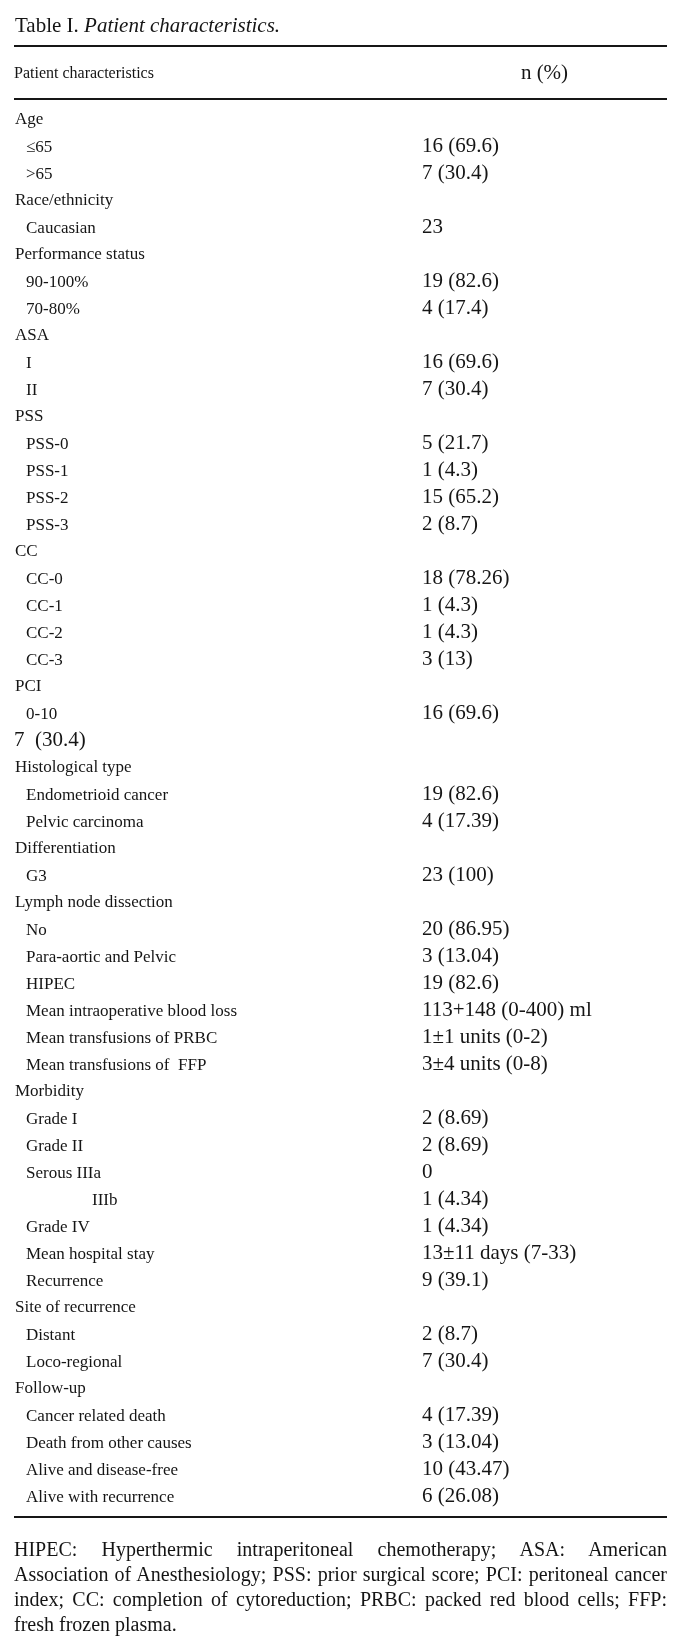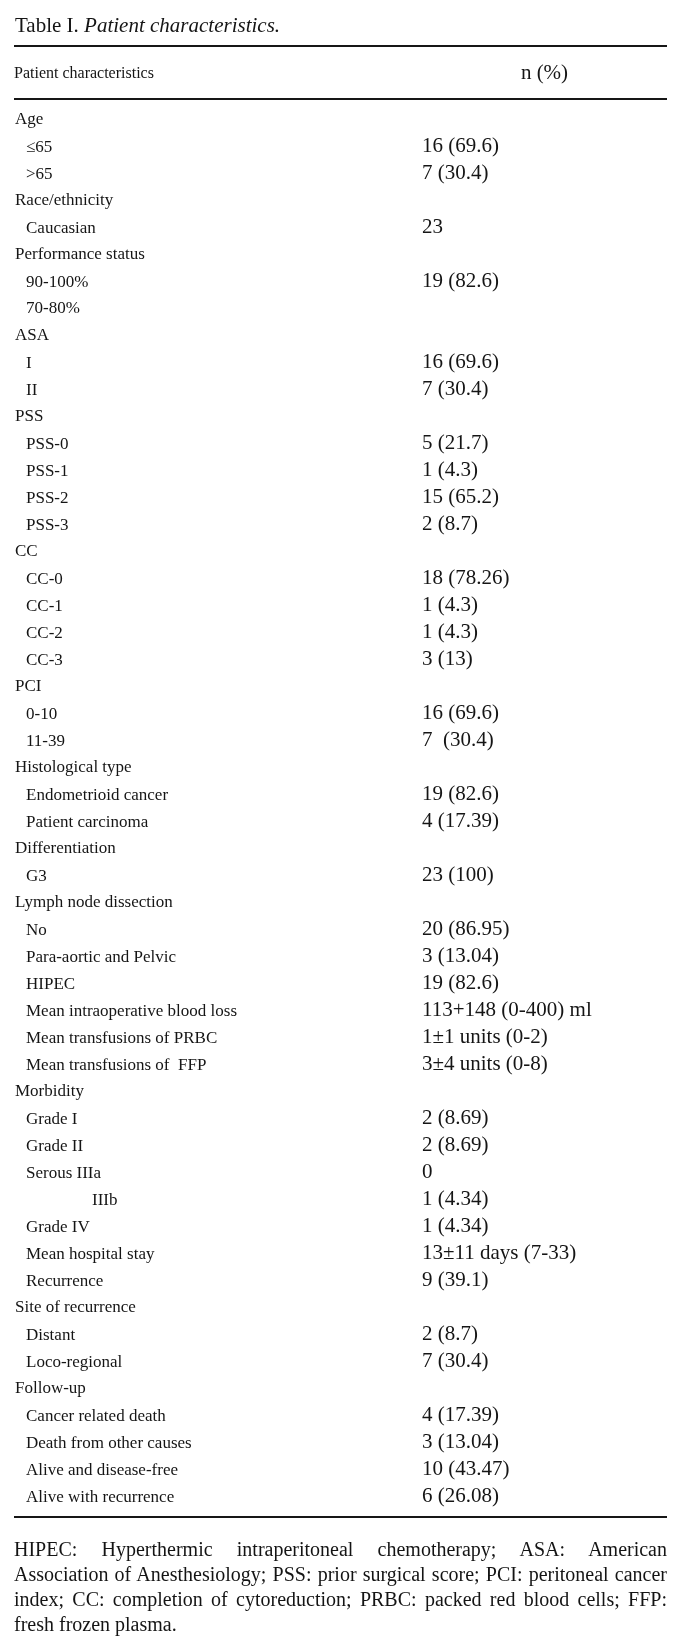--- a/index.html
+++ b/index.html
@@ -125,20 +125,21 @@
     <div class="cell-value"></div>
   </div>
 
   <div class="trow">
     <div class="cell-label indent-1">90-100%</div>
     <div class="cell-value">19 (82.6)</div>
   </div>
 
   <div class="trow">
     <div class="cell-label indent-1">70-80%</div>
+    <div class="cell-value">4 (17.4)</div>
   </div>
 
   <div class="trow">
     <div class="cell-label indent-0">ASA</div>
     <div class="cell-value"></div>
   </div>
 
   <div class="trow">
     <div class="cell-label indent-1">I</div>
     <div class="cell-value">16 (69.6)</div>
@@ -203,36 +204,35 @@
     <div class="cell-label indent-0">PCI</div>
     <div class="cell-value"></div>
   </div>
 
   <div class="trow">
     <div class="cell-label indent-1">0-10</div>
     <div class="cell-value">16 (69.6)</div>
   </div>
 
   <div class="trow">
-    <div class="cell-label indent-1">11-39</div>
     <div class="cell-value">7  (30.4)</div>
   </div>
 
   <div class="trow">
     <div class="cell-label indent-0">Histological type</div>
     <div class="cell-value"></div>
   </div>
 
   <div class="trow">
     <div class="cell-label indent-1">Endometrioid cancer</div>
     <div class="cell-value">19 (82.6)</div>
   </div>
 
   <div class="trow">
-    <div class="cell-label indent-1">Patient carcinoma</div>
+    <div class="cell-label indent-1">Pelvic carcinoma</div>
     <div class="cell-value">4 (17.39)</div>
   </div>
 
   <div class="trow">
     <div class="cell-label indent-0">Differentiation</div>
     <div class="cell-value"></div>
   </div>
 
   <div class="trow">
     <div class="cell-label indent-1">G3</div>

